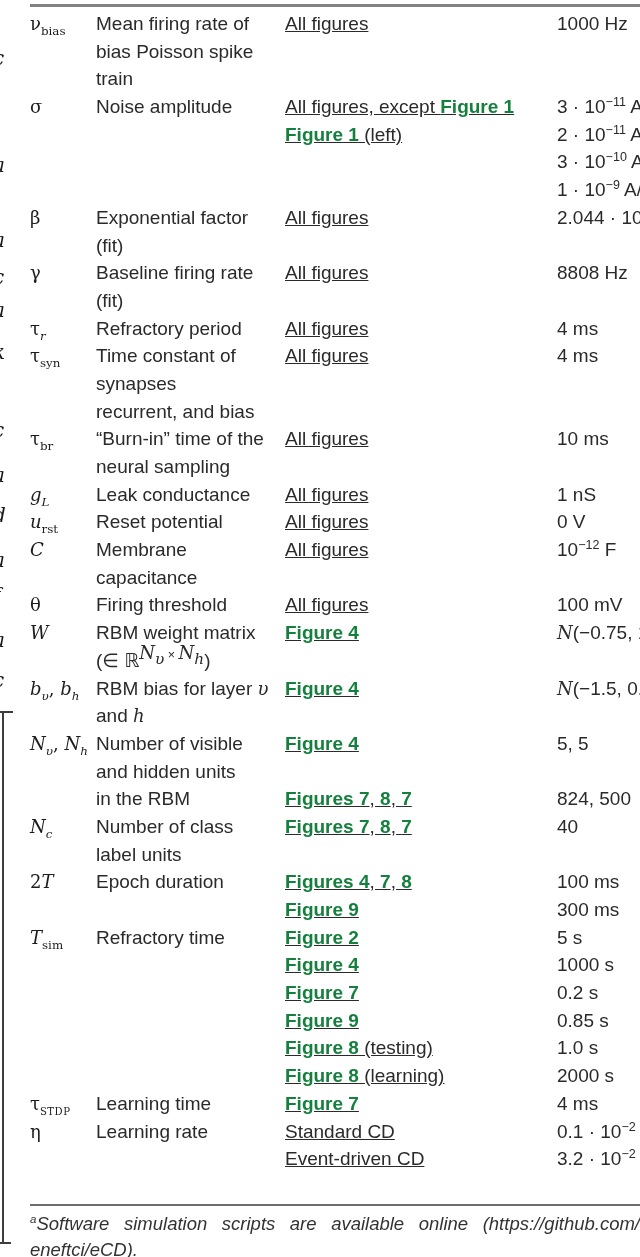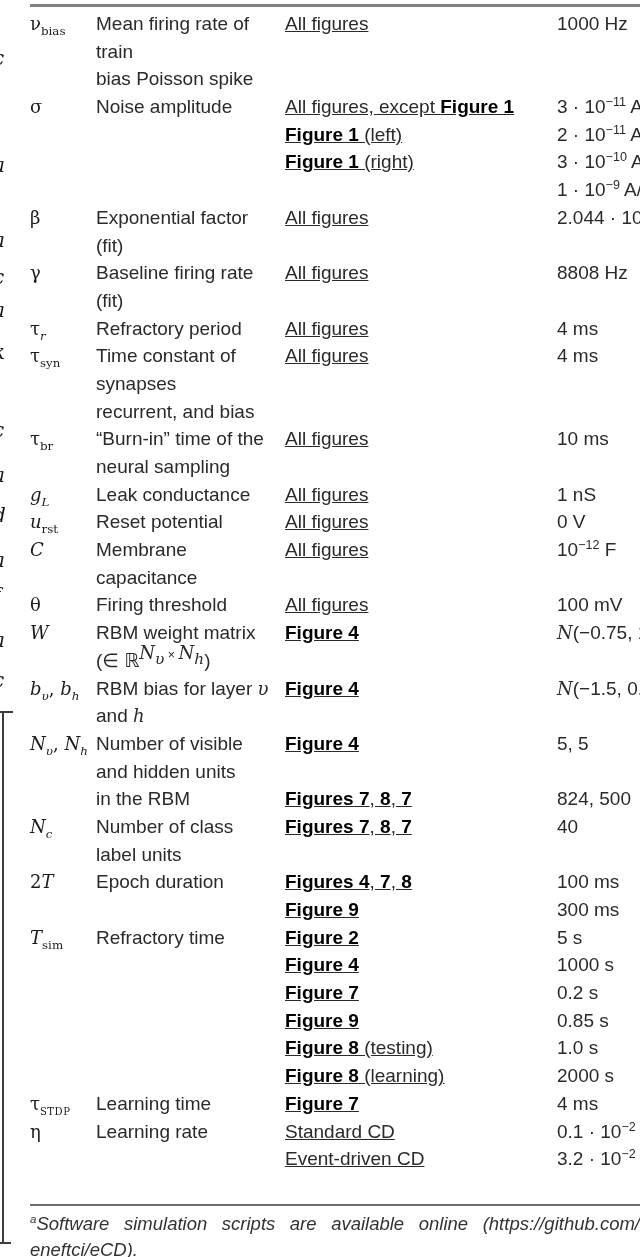--- a/index.html
+++ b/index.html
@@ -34,21 +34,21 @@
 
   
   .tbody { position: absolute; left: 30px; top: 10px; width: 610px; }
   .line { position: relative; height: 27.7px; }
   .line span { display: block; position: absolute; top: 0; white-space: nowrap; line-height: 27.7px; }
   .c-sym  { left: 0;     font-family: "DejaVu Serif", "Liberation Serif", serif; font-size: 18px; color: #1c1c1c; }
   .c-desc { left: 66px;  font-size: 19px; }
   .c-fig  { left: 255px; font-size: 19px; text-decoration: underline; }
   .c-val  { left: 487px; font-size: 19px; margin-left: 40px; }
   .c-desc i, .c-val i, .c-fig i { font-family: "DejaVu Serif", "Liberation Serif", serif; font-size: 18px; }
-  b { color: #000000; font-weight: bold; }
+  b { color: #15803d; font-weight: bold; }
   sub { font-size: 0.66em; line-height: 0; }
   sup { font-size: 0.66em; line-height: 0; }
   sub.sc { font-size: 0.56em; letter-spacing: 0.5px; }
   sup sub { font-size: 0.85em; }
 
   
   .footnote { position: absolute; left: 30px; top: 1211px; width: 610px;
               font-style: italic; font-size: 18.5px; color: #333; }
   .fn1 { text-align: justify; text-align-last: justify; line-height: 26px; }
   .fn2 { line-height: 26px; }
@@ -85,28 +85,28 @@
   <div class="tbody" id="table-lines">
   <div class="line">
     <span class="c-sym">ν<sub>bias</sub></span>
     <span class="c-desc">Mean firing rate of</span>
     <span class="c-fig">All figures</span>
     <span class="c-val">1000 Hz</span>
   </div>
 
   <div class="line">
     <span class="c-sym"></span>
+    <span class="c-desc">bias Poisson spike</span>
+    <span class="c-fig"></span>
+    <span class="c-val"></span>
+  </div>
+
+  <div class="line">
+    <span class="c-sym"></span>
     <span class="c-desc">train</span>
-    <span class="c-fig"></span>
-    <span class="c-val"></span>
-  </div>
-
-  <div class="line">
-    <span class="c-sym"></span>
-    <span class="c-desc">bias Poisson spike</span>
     <span class="c-fig"></span>
     <span class="c-val"></span>
   </div>
 
   <div class="line">
     <span class="c-sym">σ</span>
     <span class="c-desc">Noise amplitude</span>
     <span class="c-fig">All figures, except <b>Figure 1</b></span>
     <span class="c-val">3 · 10<sup>−11</sup> A/s<sup>0.5</sup></span>
   </div>
@@ -114,21 +114,20 @@
   <div class="line">
     <span class="c-sym"></span>
     <span class="c-desc"></span>
     <span class="c-fig"><b>Figure 1</b> (left)</span>
     <span class="c-val">2 · 10<sup>−11</sup> A/s<sup>0.5</sup></span>
   </div>
 
   <div class="line">
     <span class="c-sym"></span>
     <span class="c-desc"></span>
-    <span class="c-fig"><b>Figure 1</b> (right)</span>
     <span class="c-val">3 · 10<sup>−10</sup> A/s<sup>0.5</sup></span>
   </div>
 
   <div class="line">
     <span class="c-sym"></span>
     <span class="c-desc"></span>
     <span class="c-val">1 · 10<sup>−9</sup> A/s<sup>0.5</sup></span>
   </div>
 
   <div class="line">

